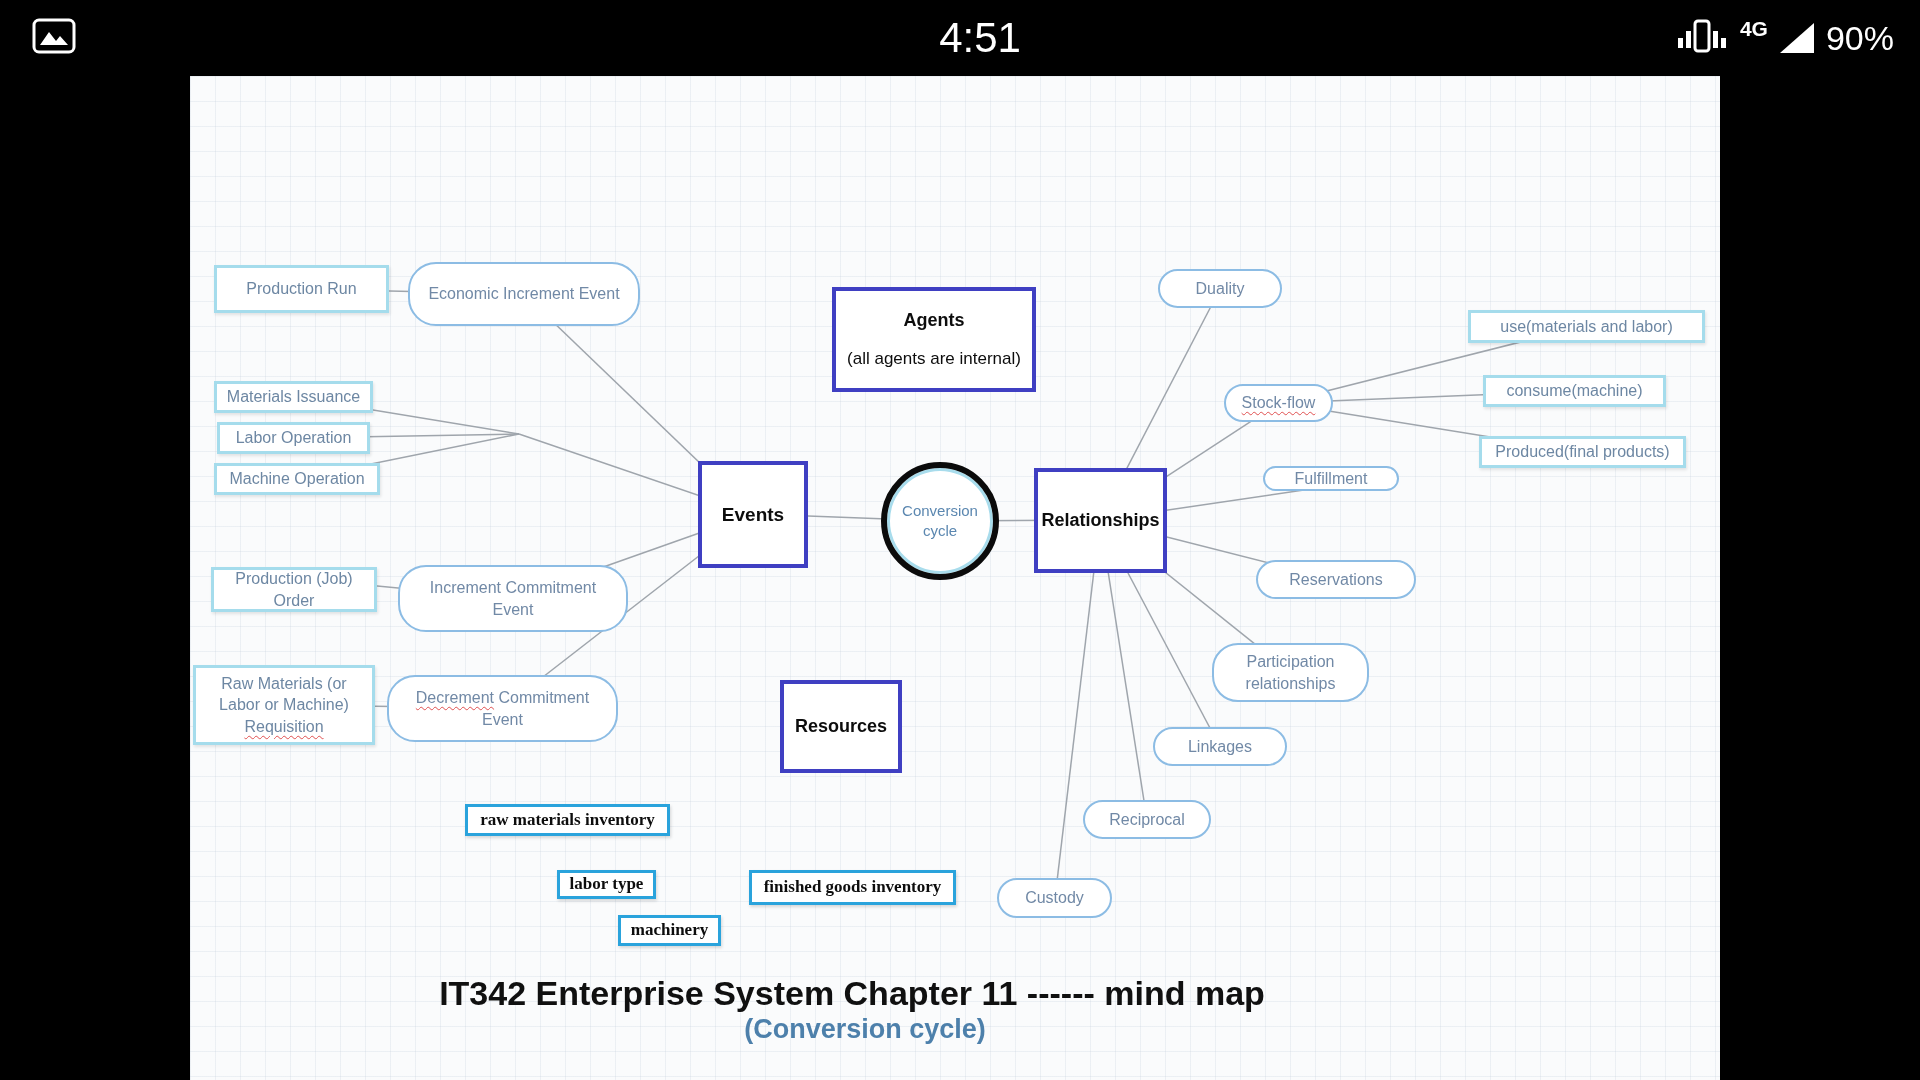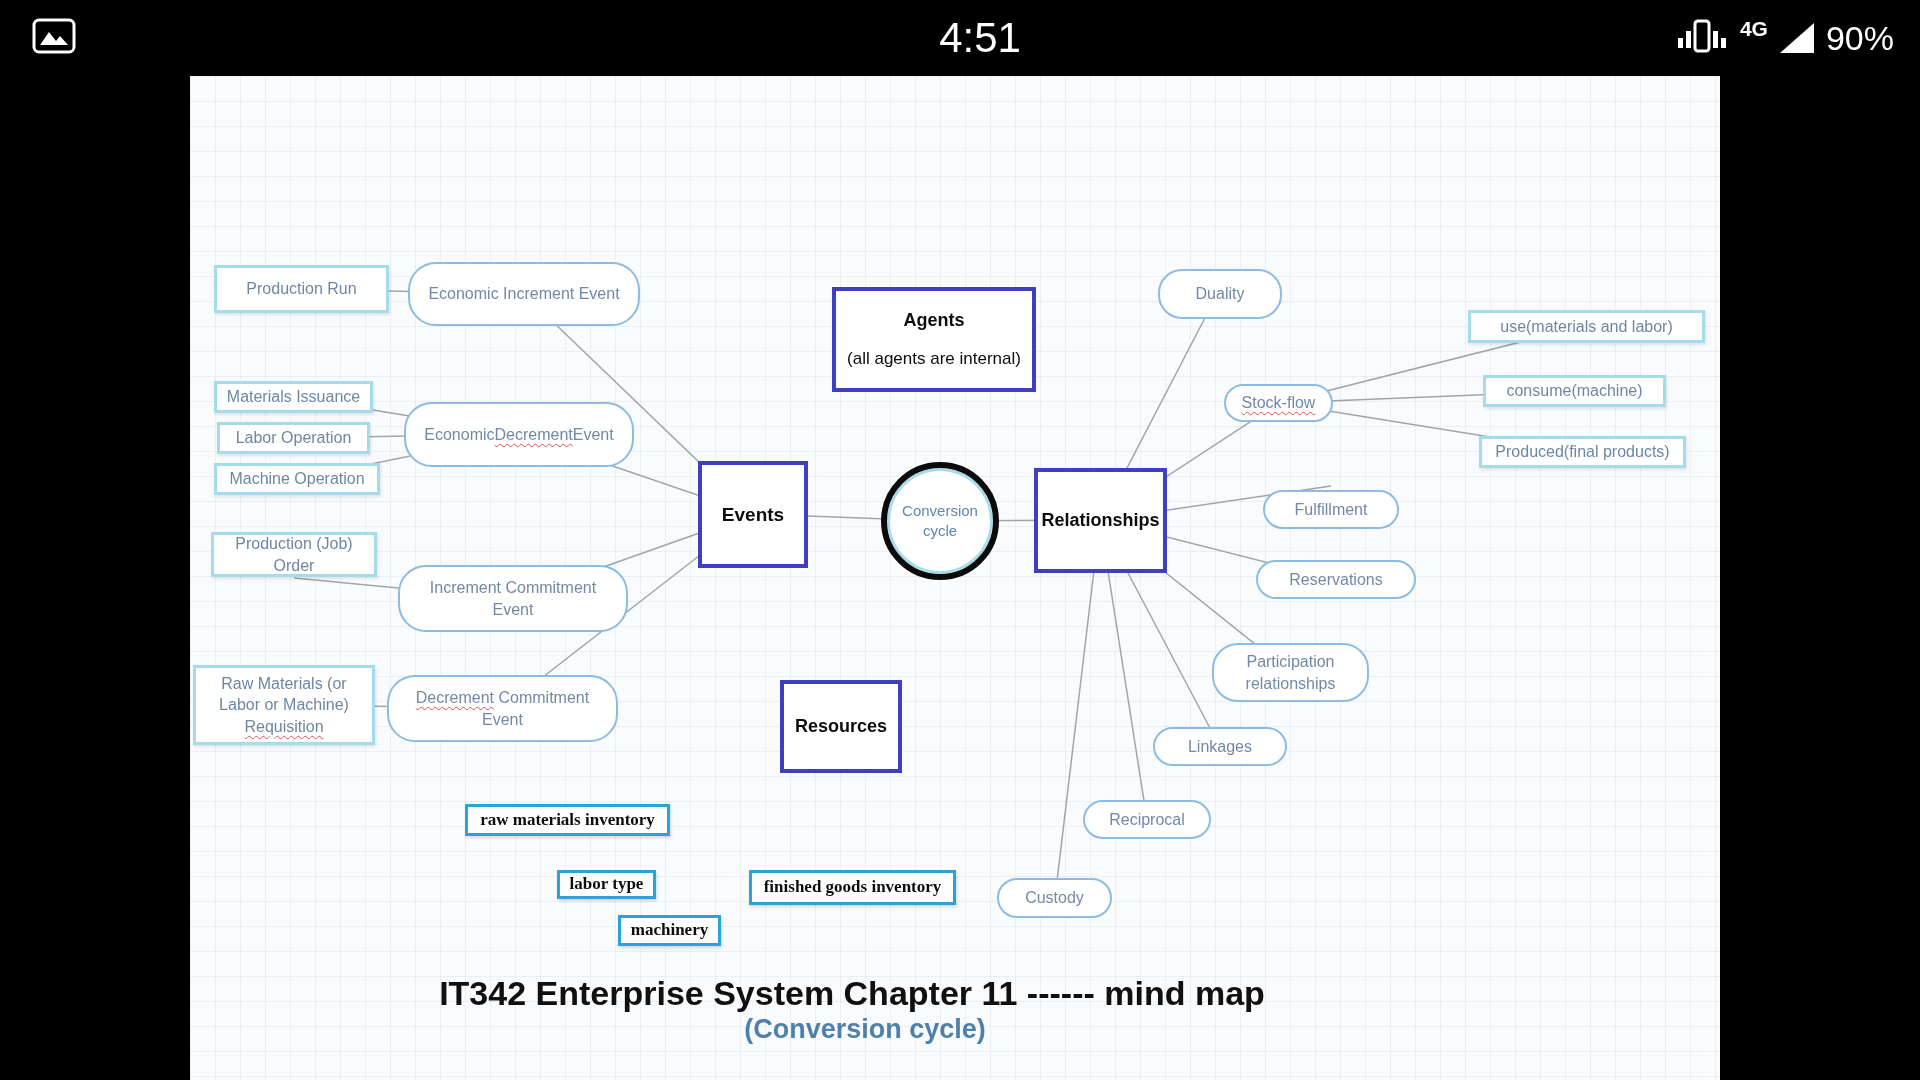--- a/index.html
+++ b/index.html
@@ -104,51 +104,46 @@
       <line x1="910" y1="444" x2="1030" y2="671"></line>
       <line x1="910" y1="444" x2="957" y2="744"></line>
       <line x1="910" y1="444" x2="865" y2="822"></line>
     </svg>
 
     <div class="node leaf" style="left:24px; top:189px; width:175px; height:48px;">Production Run</div>
     <div class="node pill" style="left:218px; top:186px; width:232px; height:64px; border-radius:28px;">Economic Increment Event</div>
     <div class="node leaf" style="left:24px; top:305px; width:159px; height:32px;">Materials Issuance</div>
     <div class="node leaf" style="left:27px; top:346px; width:153px; height:32px;">Labor Operation</div>
     <div class="node leaf" style="left:24px; top:387px; width:166px; height:32px;">Machine Operation</div>
-    <div class="node pill" style="left:214px; top:326px; width:230px; height:65px; border-radius:28px;">
-      <span>Economic </span>
-        <span class="squiggle">Decrement</span>
-        <span> Event</span>
-    </div>
-    <div class="node leaf" style="left:21px; top:456px; width:166px; height:45px;">Production (Job) Order</div>
+    <div class="node leaf" style="left:21px; top:491px; width:166px; height:45px;">Production (Job) Order</div>
     <div class="node pill" style="left:208px; top:489px; width:230px; height:67px; border-radius:28px;">Increment Commitment Event</div>
     <div class="node leaf" style="left:3px; top:589px; width:182px; height:80px;">
       <span><span>Raw Materials (or Labor or Machine) </span><span class="squiggle">Requisition</span></span>
     </div>
     <div class="node pill" style="left:197px; top:599px; width:231px; height:67px; border-radius:28px;">
       <span><span class="squiggle">Decrement</span><span> Commitment Event</span></span>
     </div>
 
     <div class="node major" style="left:508px; top:385px; width:110px; height:107px;">Events</div>
     <div class="node circle" style="left:691px; top:386px; width:118px; height:118px;">Conversion cycle</div>
     <div class="node major" style="left:642px; top:211px; width:204px; height:105px; font-size:18px;">
       <div class="agents-inner">
         <div>Agents</div>
         <div style="font-weight:normal; font-size:17px;">(all agents are internal)</div>
       </div>
     </div>
     <div class="node major" style="left:844px; top:392px; width:133px; height:105px; font-size:18px;">Relationships</div>
     <div class="node major" style="left:590px; top:604px; width:122px; height:93px; font-size:18px;">Resources</div>
 
-    <div class="node pill" style="left:968px; top:193px; width:124px; height:50px;">Duality</div>
+    <div class="node pill" style="left:968px; top:193px; width:124px; height:39px;">Duality</div>
     <div class="node pill squiggle" style="left:1034px; top:308px; width:109px; height:38px;">Stock-flow</div>
     <div class="node leaf" style="left:1278px; top:234px; width:237px; height:33px;">use(materials and labor)</div>
     <div class="node leaf" style="left:1293px; top:299px; width:183px; height:32px;">consume(machine)</div>
     <div class="node leaf" style="left:1289px; top:360px; width:207px; height:32px;">Produced(final products)</div>
-    <div class="node pill" style="left:1073px; top:390px; width:136px; height:39px;margin-top:24px;">Fulfillment</div>
+    <div class="node pill" style="left:1073px; top:390px; width:136px; height:25px;">Fulfillment</div>
     <div class="node pill" style="left:1066px; top:484px; width:160px; height:39px;">Reservations</div>
     <div class="node pill" style="left:1022px; top:567px; width:157px; height:59px; border-radius:26px;">Participation relationships</div>
     <div class="node pill" style="left:963px; top:651px; width:134px; height:39px;">Linkages</div>
     <div class="node pill" style="left:893px; top:724px; width:128px; height:39px;">Reciprocal</div>
     <div class="node pill" style="left:807px; top:802px; width:115px; height:40px;">Custody</div>
 
     <div class="node resleaf" style="left:275px; top:728px; width:205px; height:32px;">raw materials inventory</div>
     <div class="node resleaf" style="left:367px; top:794px; width:99px; height:29px;">labor type</div>
     <div class="node resleaf" style="left:428px; top:839px; width:103px; height:31px;">machinery</div>
     <div class="node resleaf" style="left:559px; top:794px; width:207px; height:35px;">finished goods inventory</div>

